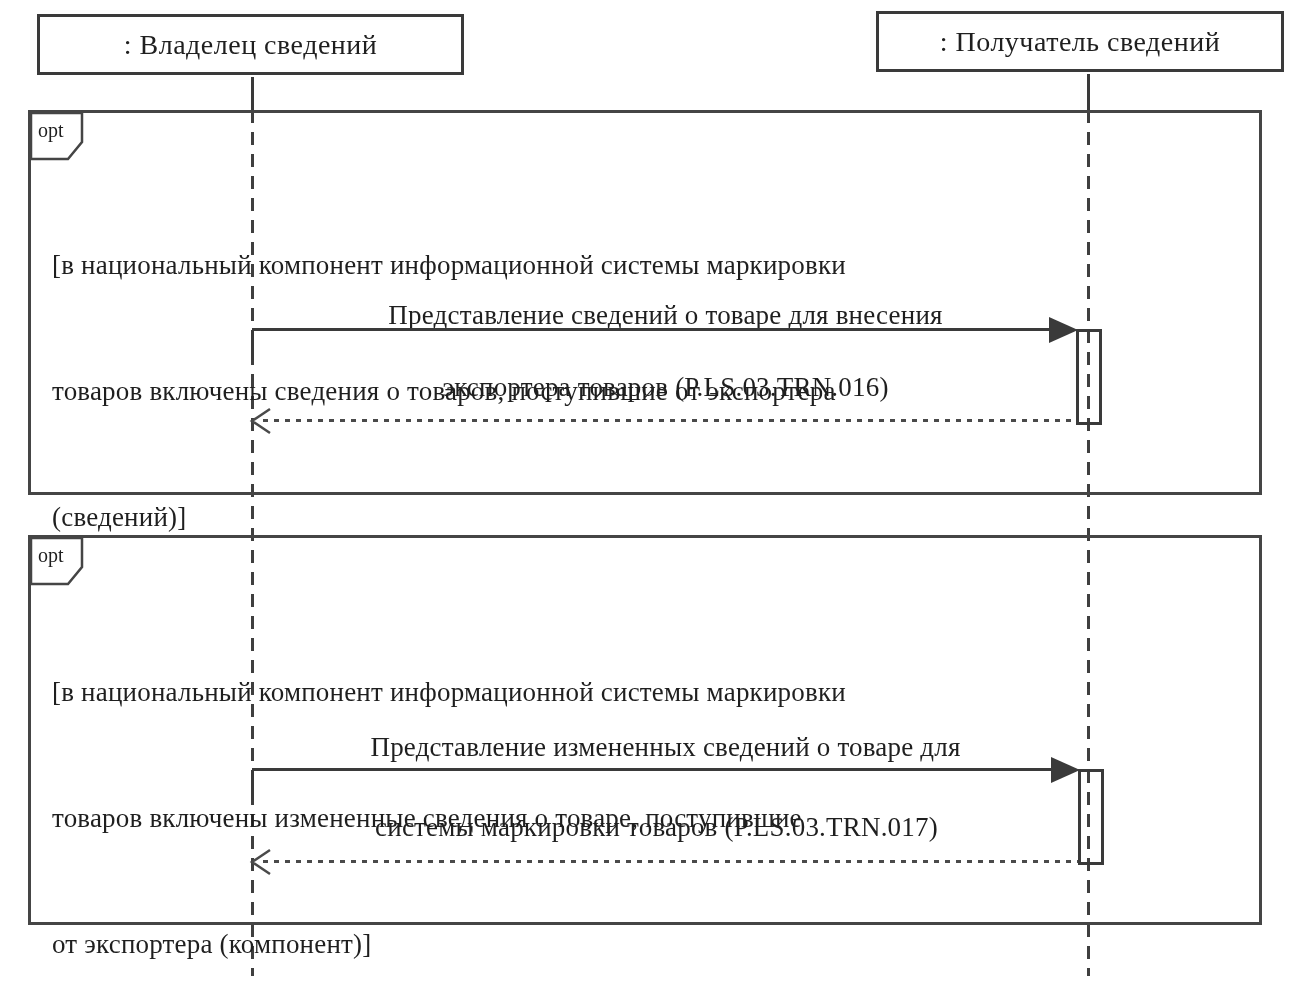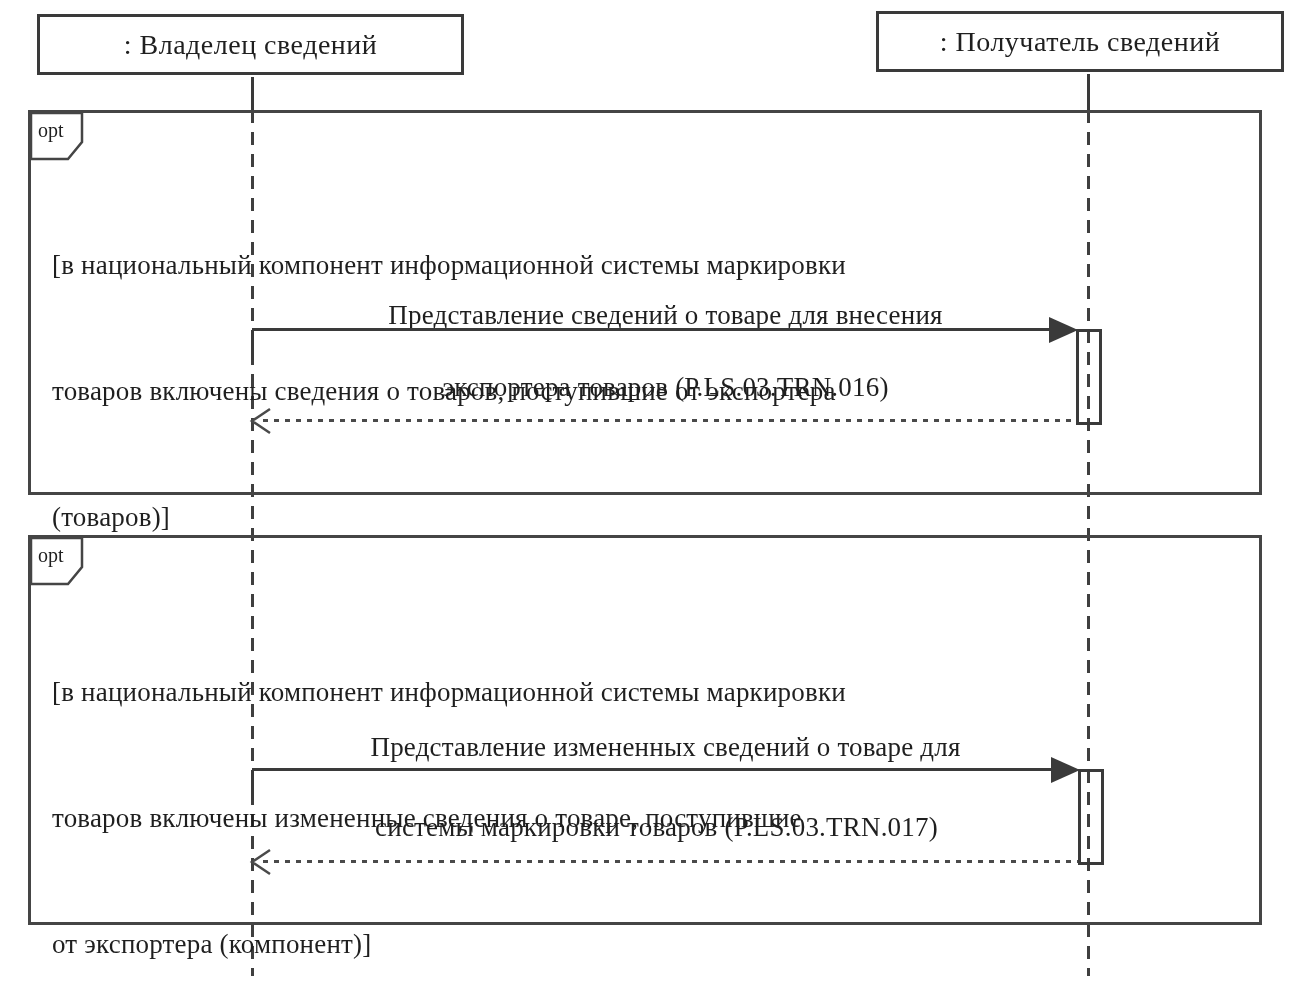--- a/index.html
+++ b/index.html
@@ -66,21 +66,21 @@
   <div class="abs frame" style="left:28px;top:110px;width:1228px;height:379px;"></div>
 
   <svg class="abs" style="left:30px;top:112px;" width="56" height="50">
     <path d="M1,1 H52 V30 L38,47 H1 Z" fill="#ffffff" stroke="#454545" stroke-width="2.5"></path>
   </svg>
   <div class="abs opt-tab-label" style="left:38px;top:120px;">opt</div>
 
   <div class="abs guard" style="left:40px;top:160px;">
     <div>[в национальный компонент информационной системы маркировки</div>
     <div>товаров включены сведения о товаров, поступившие от экспортера</div>
-    <div>(товаров)]</div>
+    <div>(сведений)]</div>
   </div>
 
   <div class="abs msg-line" style="left:253px;top:292px;margin-top:8px;">Представление сведений о товаре для внесения</div>
   <div class="abs msg-arrow-line" style="left:252px;top:328px;width:800px;"></div>
   <div class="abs arrow-head" style="left:1049px;top:317px;"></div>
   <div class="abs msg-line" style="left:253px;top:372px;">экспортера товаров (P.LS.03.TRN.016)</div>
   <div class="abs stub" style="left:251px;top:330px;height:30px;"></div>
 
   <div class="abs activation" style="left:1076px;top:329px;height:90px;"></div>
 

